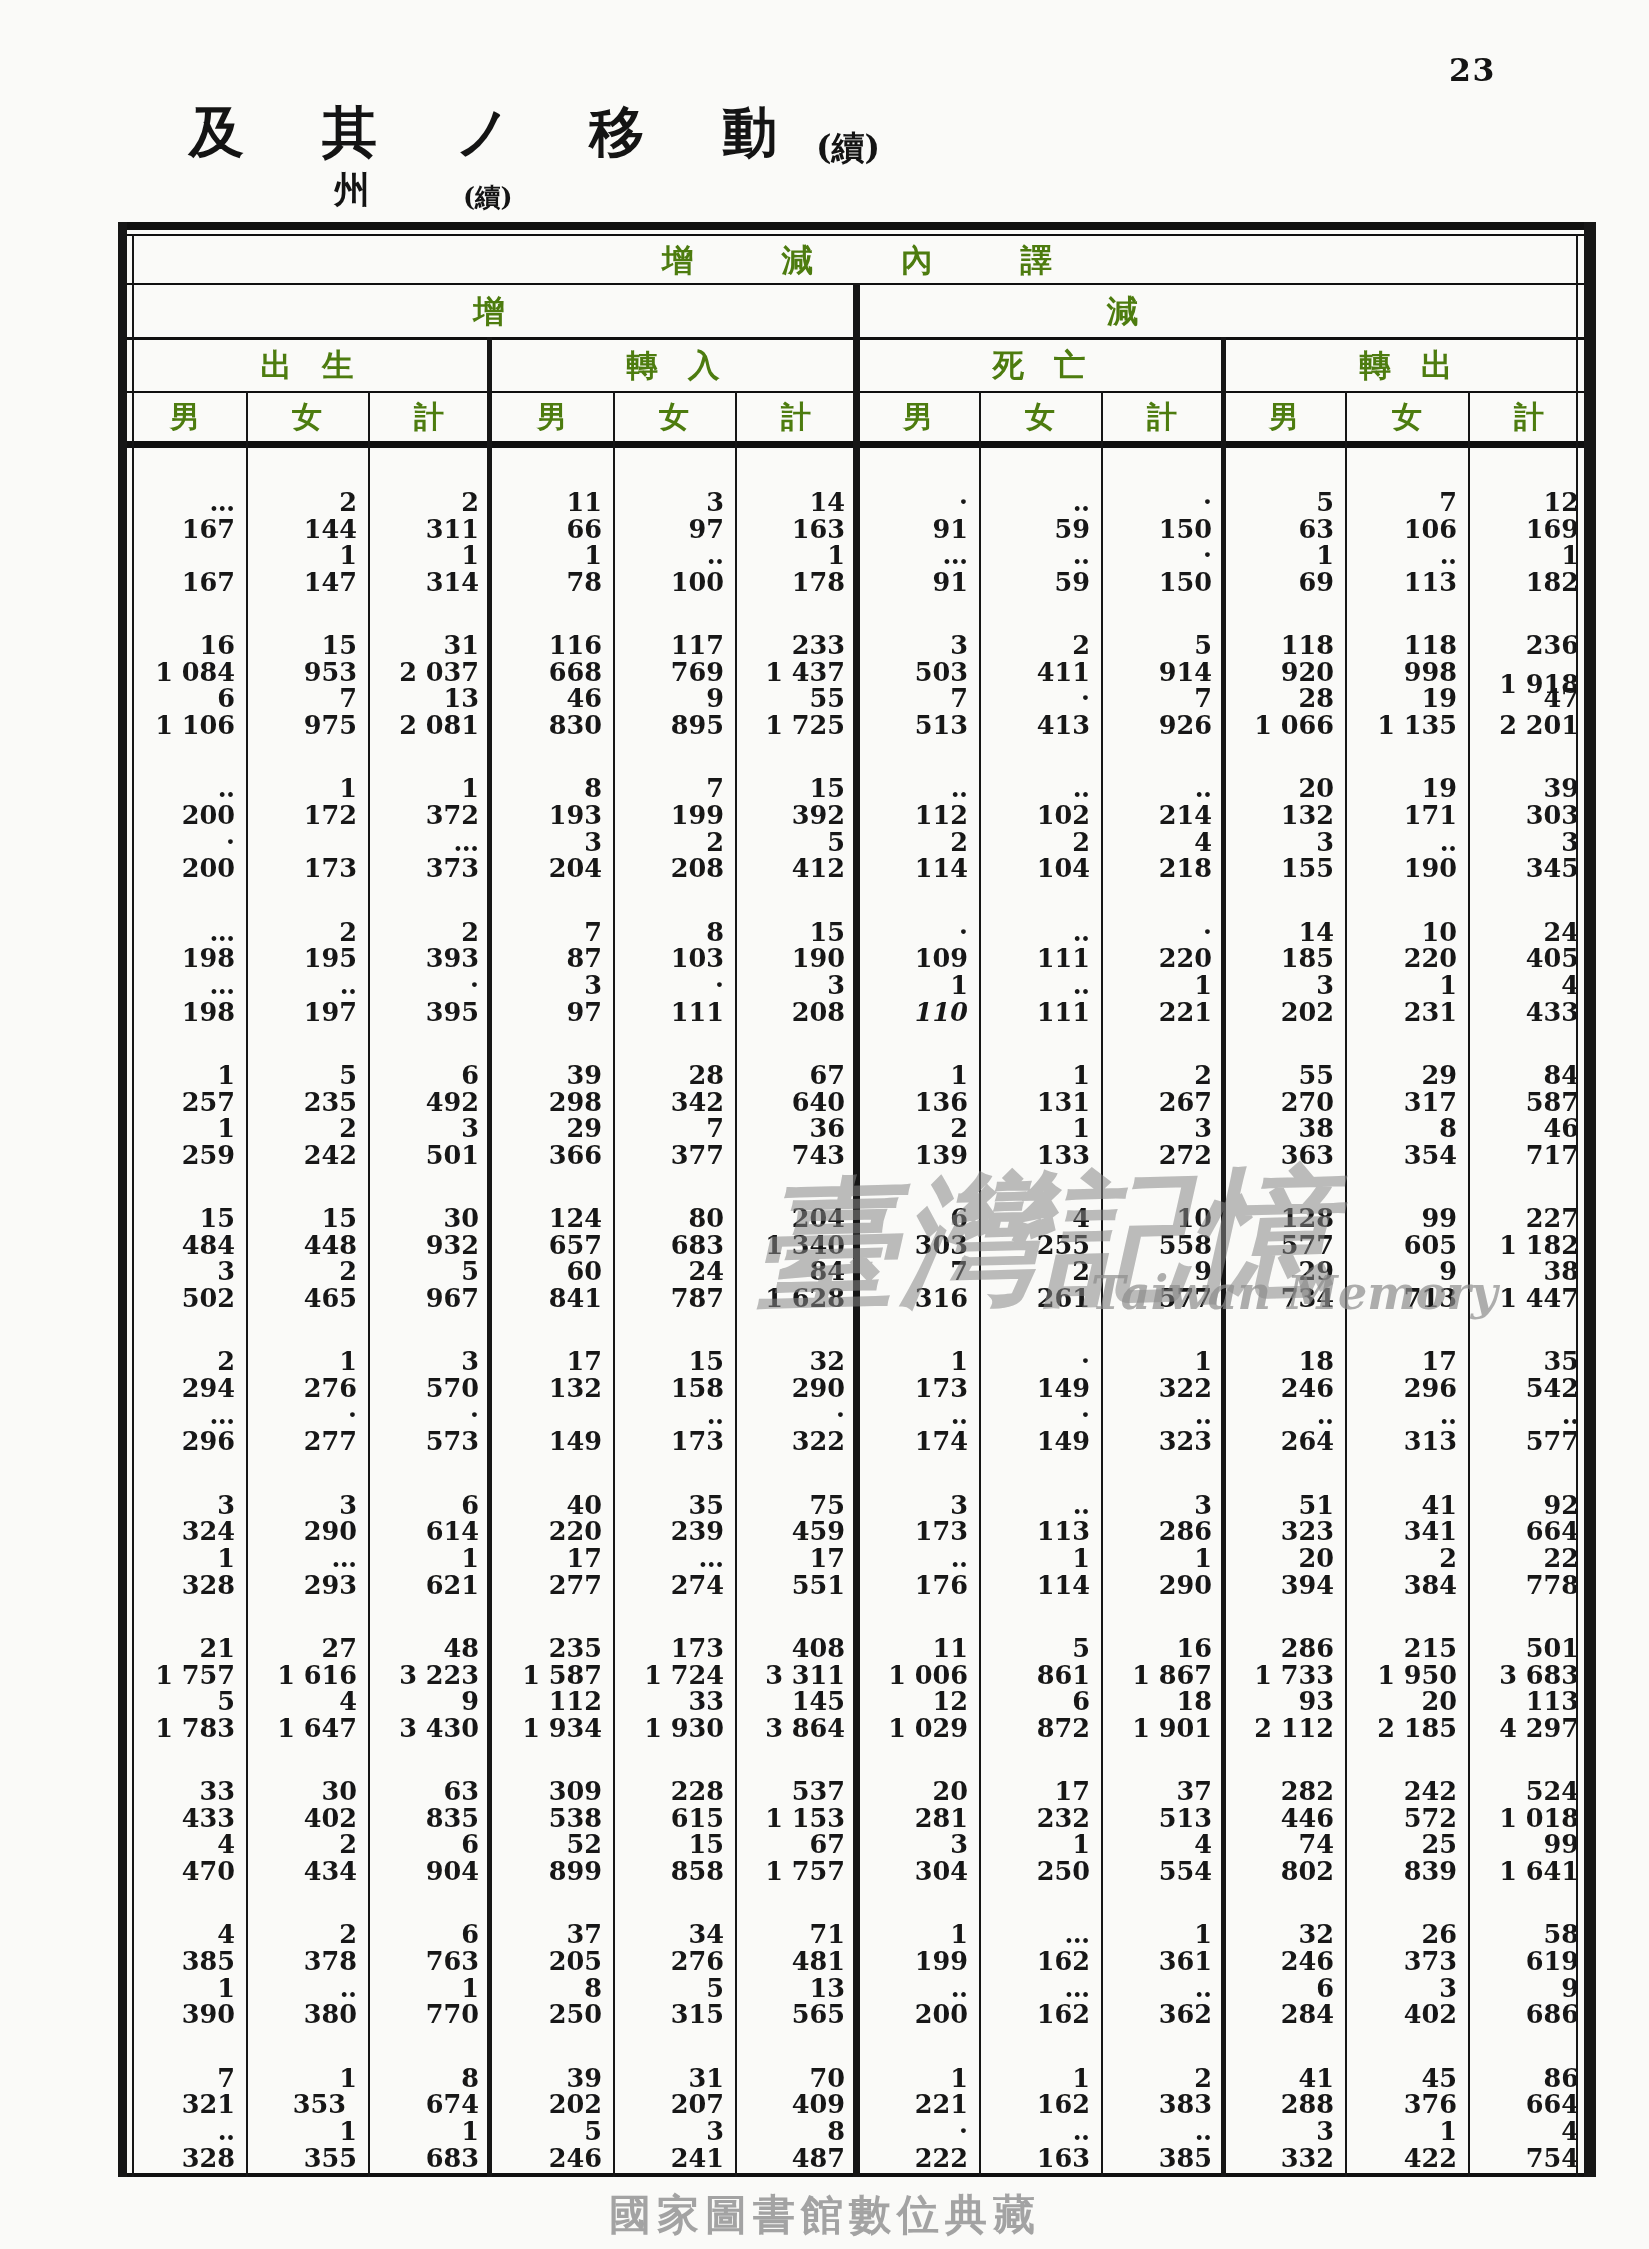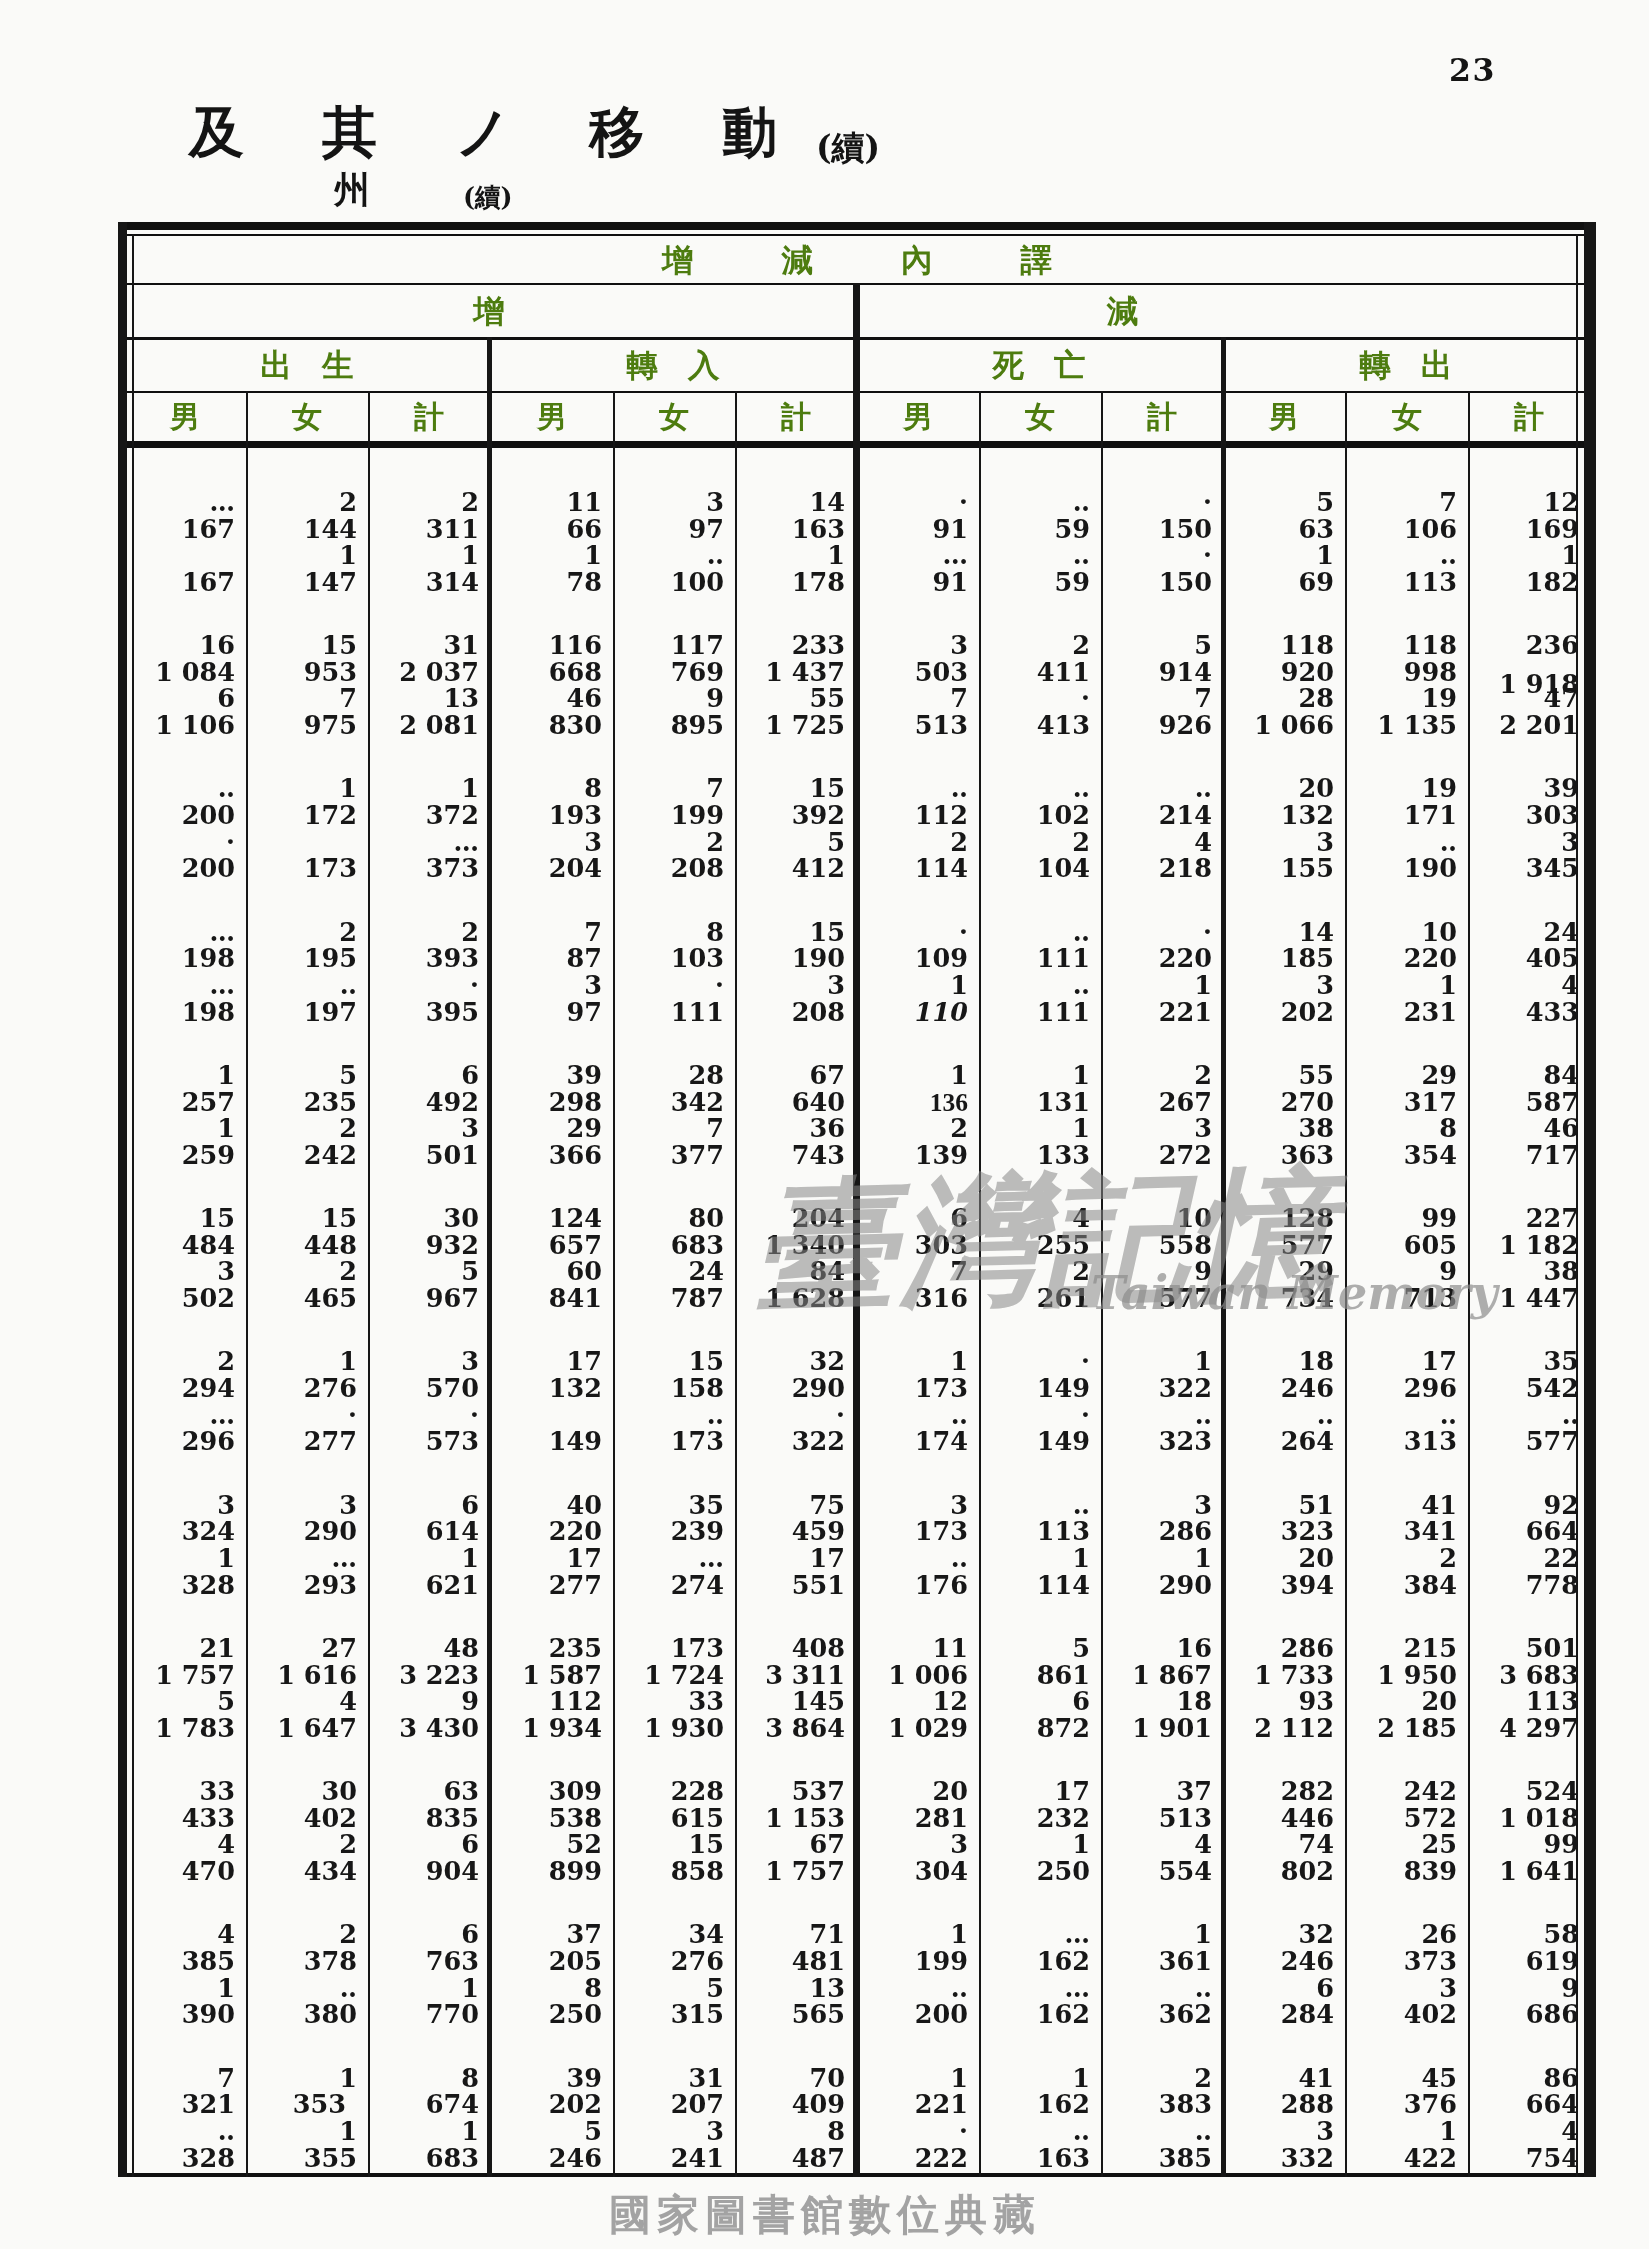--- a/index.html
+++ b/index.html
@@ -310,21 +310,21 @@
       <div class="cell" style="left: 1100px; top: 1062px;">2</div>
       <div class="cell" style="left: 1222px; top: 1062px;">55</div>
       <div class="cell" style="left: 1345px; top: 1062px;">29</div>
       <div class="cell" style="left: 1467px; top: 1062px;">84</div>
       <div class="cell" style="left: 123px; top: 1089px;">257</div>
       <div class="cell" style="left: 245px; top: 1089px;">235</div>
       <div class="cell" style="left: 367px; top: 1089px;">492</div>
       <div class="cell" style="left: 490px; top: 1089px;">298</div>
       <div class="cell" style="left: 612px; top: 1089px;">342</div>
       <div class="cell" style="left: 733px; top: 1089px;">640</div>
-      <div class="cell" style="left: 856px; top: 1089px; font-family: Liberation Serif, serif;">136</div>
+      <div class="cell" style="left: 856px; top: 1089px;">136</div>
       <div class="cell" style="left: 978px; top: 1089px;">131</div>
       <div class="cell" style="left: 1100px; top: 1089px;">267</div>
       <div class="cell" style="left: 1222px; top: 1089px;">270</div>
       <div class="cell" style="left: 1345px; top: 1089px;">317</div>
       <div class="cell" style="left: 1467px; top: 1089px;">587</div>
       <div class="cell" style="left: 123px; top: 1115px;">1</div>
       <div class="cell" style="left: 245px; top: 1115px;">2</div>
       <div class="cell" style="left: 367px; top: 1115px;">3</div>
       <div class="cell" style="left: 490px; top: 1115px;">29</div>
       <div class="cell" style="left: 612px; top: 1115px;">7</div>

